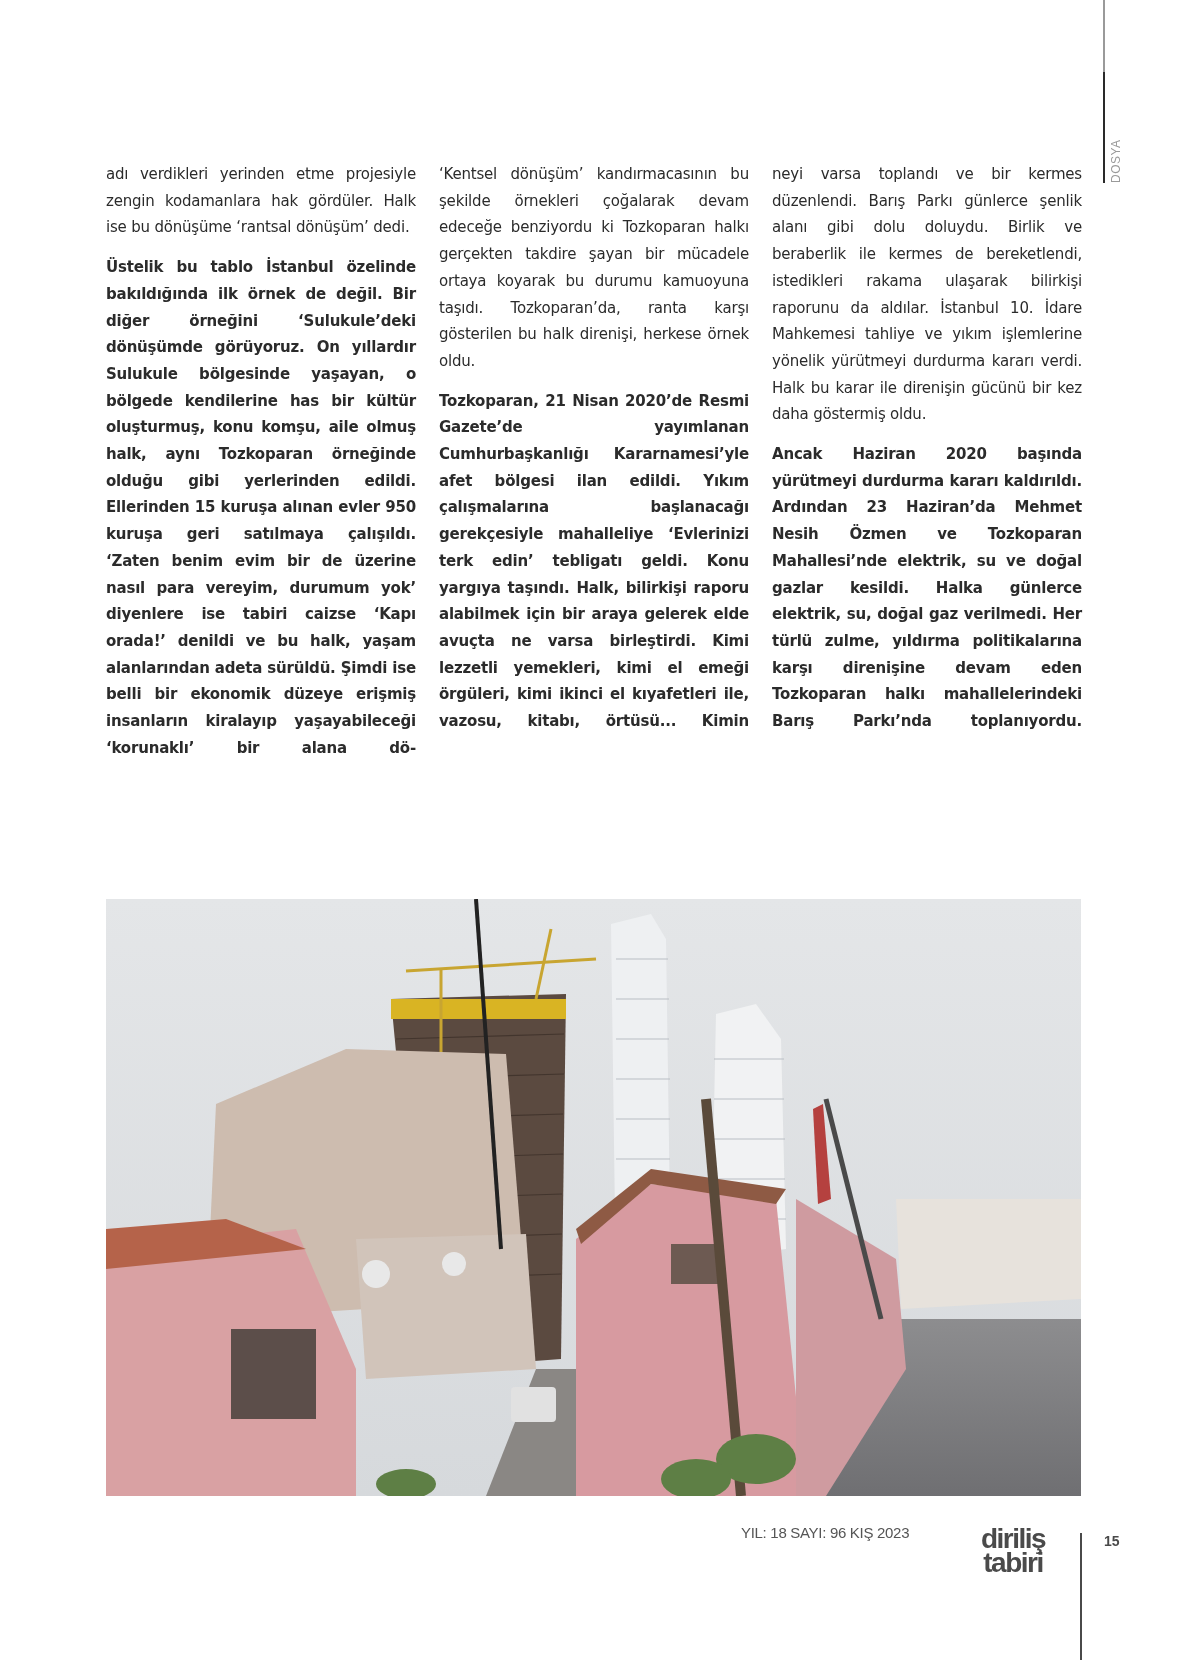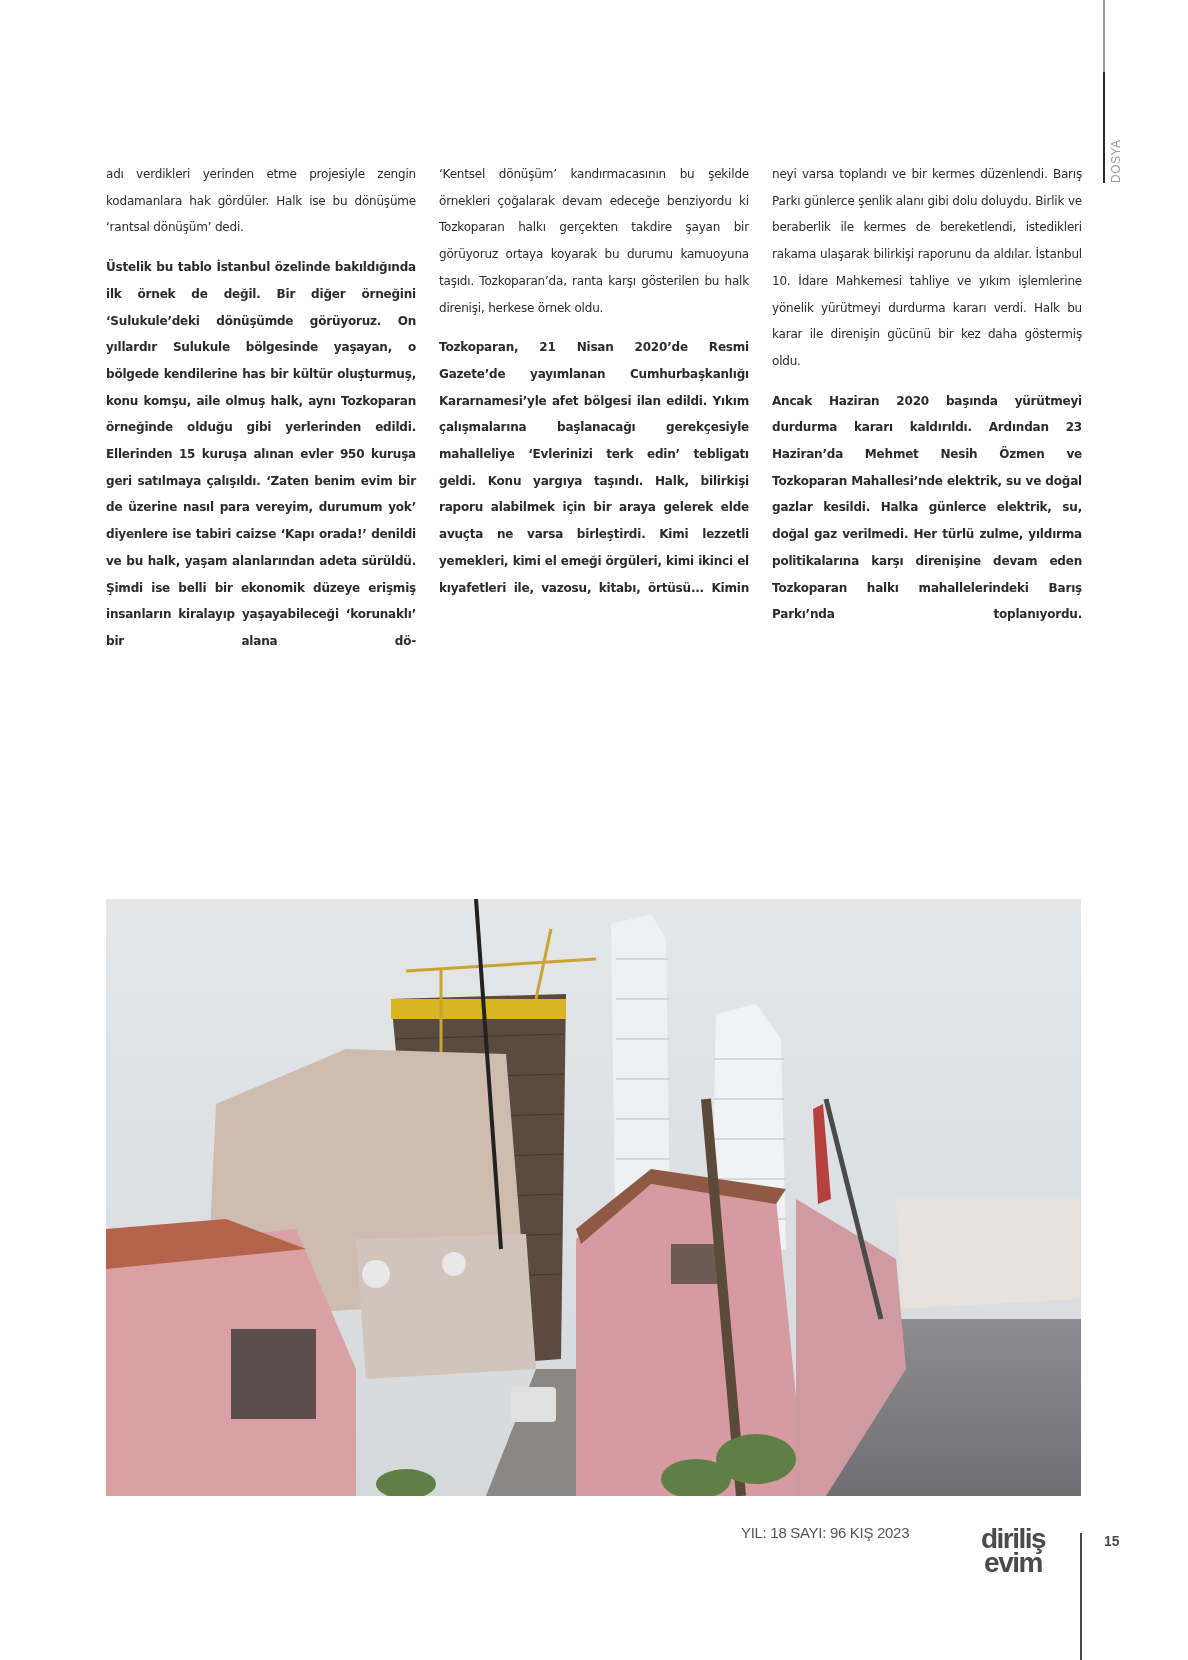--- a/index.html
+++ b/index.html
@@ -16,21 +16,21 @@
       transform-origin: 0 0; transform: rotate(-90deg);
       font-size: 12px; letter-spacing: 0.5px; color: #9a9a9a;
       font-family: "Liberation Sans", sans-serif; white-space: nowrap;
     }
     .columns {
       position: absolute; left: 106px; top: 161px; width: 976px; height: 725px;
       display: flex; justify-content: space-between;
     }
     .col { width: 310px; }
     .col p {
-      margin: 0 0 13px 0; font-size: 12px; line-height: 26.7px;
+      margin: 0 0 13px 0; font-size: 15px; line-height: 26.7px;
       text-align: justify; text-align-last: left; hyphens: none; letter-spacing: -0.2px;
     }
     .col p.end-justify { text-align-last: justify; font-weight: bold; }
     .photo {
       position: absolute; left: 106px; top: 899px; width: 975px; height: 597px;
       overflow: hidden; background: #dfe2e4;
     }
     .photo svg { display: block; width: 100%; height: 100%; }
     .footer-issue {
       position: absolute; left: 741px; top: 1524px; font-size: 15px; color: #555;
@@ -52,21 +52,21 @@
 
 <div class="top-rule"></div>
 <div class="section-label">DOSYA</div>
 
 <div class="columns">
   <div class="col">
     <p>adı verdikleri yerinden etme projesiyle zengin kodamanlara hak gördüler. Halk ise bu dönüşüme ‘rantsal dönüşüm’ dedi.</p>
     <p class="end-justify">Üstelik bu tablo İstanbul özelinde bakıldığında ilk örnek de değil. Bir diğer örneğini ‘Sulukule’deki dönüşümde görüyoruz. On yıllardır Sulukule bölgesinde yaşayan, o bölgede kendilerine has bir kültür oluşturmuş, konu komşu, aile olmuş halk, aynı Tozkoparan örneğinde olduğu gibi yerlerinden edildi. Ellerinden 15 kuruşa alınan evler 950 kuruşa geri satılmaya çalışıldı. ‘Zaten benim evim bir de üzerine nasıl para vereyim, durumum yok’ diyenlere ise tabiri caizse ‘Kapı orada!’ denildi ve bu halk, yaşam alanlarından adeta sürüldü. Şimdi ise belli bir ekonomik düzeye erişmiş insanların kiralayıp yaşayabileceği ‘korunaklı’ bir alana dö-</p>
   </div>
   <div class="col">
-    <p>‘Kentsel dönüşüm’ kandırmacasının bu şekilde örnekleri çoğalarak devam edeceğe benziyordu ki Tozkoparan halkı gerçekten takdire şayan bir görüyoruz ortaya koyarak bu durumu kamuoyuna taşıdı. Tozkoparan’da, ranta karşı gösterilen bu halk direnişi, herkese örnek oldu.</p>
+    <p>‘Kentsel dönüşüm’ kandırmacasının bu şekilde örnekleri çoğalarak devam edeceğe benziyordu ki Tozkoparan halkı gerçekten takdire şayan bir mücadele ortaya koyarak bu durumu kamuoyuna taşıdı. Tozkoparan’da, ranta karşı gösterilen bu halk direnişi, herkese örnek oldu.</p>
     <p class="end-justify">Tozkoparan, 21 Nisan 2020’de Resmi Gazete’de yayımlanan Cumhurbaşkanlığı Kararnamesi’yle afet bölgesi ilan edildi. Yıkım çalışmalarına başlanacağı gerekçesiyle mahalleliye ‘Evlerinizi terk edin’ tebligatı geldi. Konu yargıya taşındı. Halk, bilirkişi raporu alabilmek için bir araya gelerek elde avuçta ne varsa birleştirdi. Kimi lezzetli yemekleri, kimi el emeği örgüleri, kimi ikinci el kıyafetleri ile, vazosu, kitabı, örtüsü... Kimin</p>
   </div>
   <div class="col">
     <p>neyi varsa toplandı ve bir kermes düzenlendi. Barış Parkı günlerce şenlik alanı gibi dolu doluydu. Birlik ve beraberlik ile kermes de bereketlendi, istedikleri rakama ulaşarak bilirkişi raporunu da aldılar. İstanbul 10. İdare Mahkemesi tahliye ve yıkım işlemlerine yönelik yürütmeyi durdurma kararı verdi. Halk bu karar ile direnişin gücünü bir kez daha göstermiş oldu.</p>
     <p class="end-justify">Ancak Haziran 2020 başında yürütmeyi durdurma kararı kaldırıldı. Ardından 23 Haziran’da Mehmet Nesih Özmen ve Tozkoparan Mahallesi’nde elektrik, su ve doğal gazlar kesildi. Halka günlerce elektrik, su, doğal gaz verilmedi. Her türlü zulme, yıldırma politikalarına karşı direnişine devam eden Tozkoparan halkı mahallelerindeki Barış Parkı’nda toplanıyordu.</p>
   </div>
 </div>
 
 <div class="photo">
   <svg viewBox="0 0 975 597" preserveAspectRatio="none">
@@ -142,16 +142,16 @@
       <ellipse cx="650" cy="560" rx="40" ry="25"></ellipse>
         <ellipse cx="590" cy="580" rx="35" ry="20"></ellipse>
       <ellipse cx="300" cy="585" rx="30" ry="15"></ellipse>
     </g>
   </svg>
 </div>
 
 <div class="footer-issue">YIL: 18   SAYI: 96  KIŞ 2023</div>
 <div class="logo">
   <div>diriliş</div>
-  <div>evim</div>
+  <div>tabiri</div>
 </div>
 <div class="bottom-rule"></div>
 <div class="page-number">15</div>
 
 </body></html>

